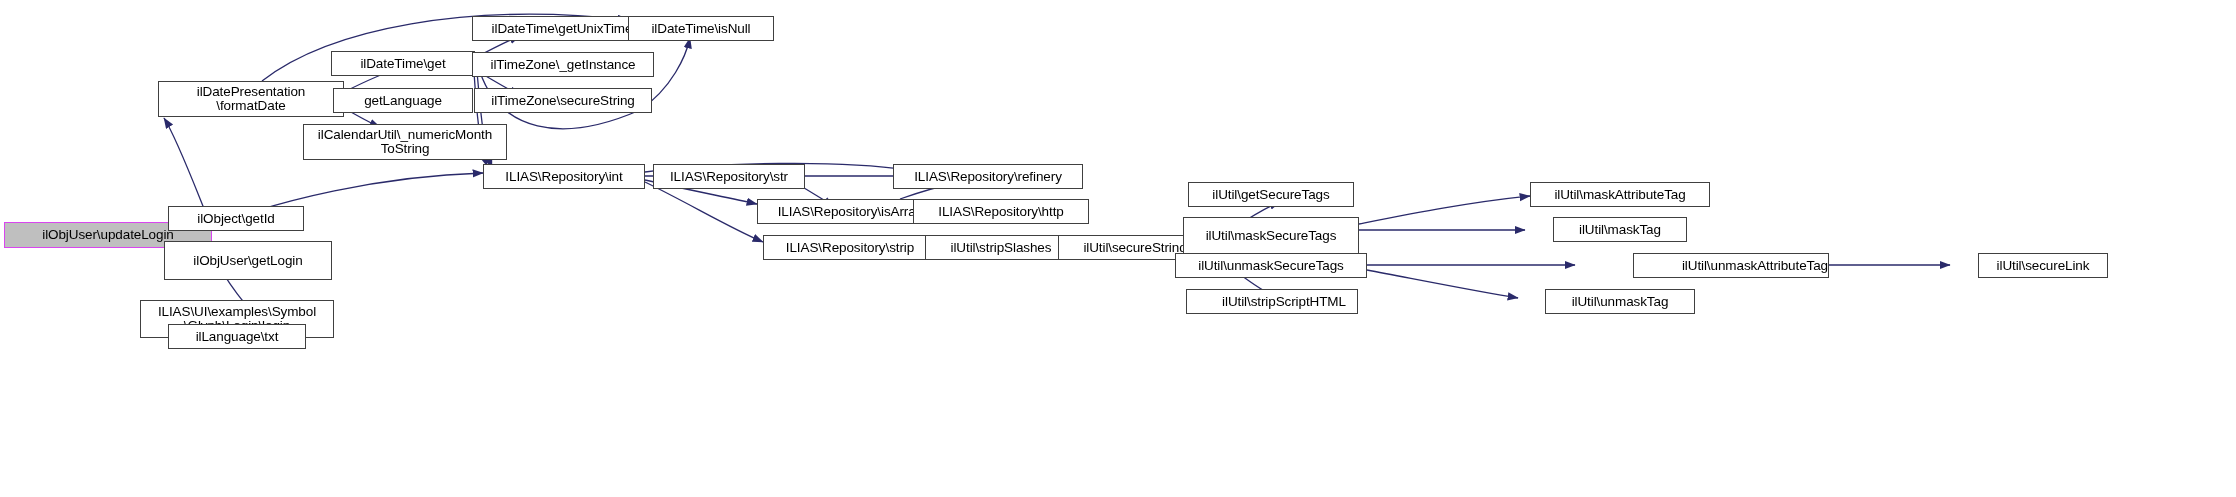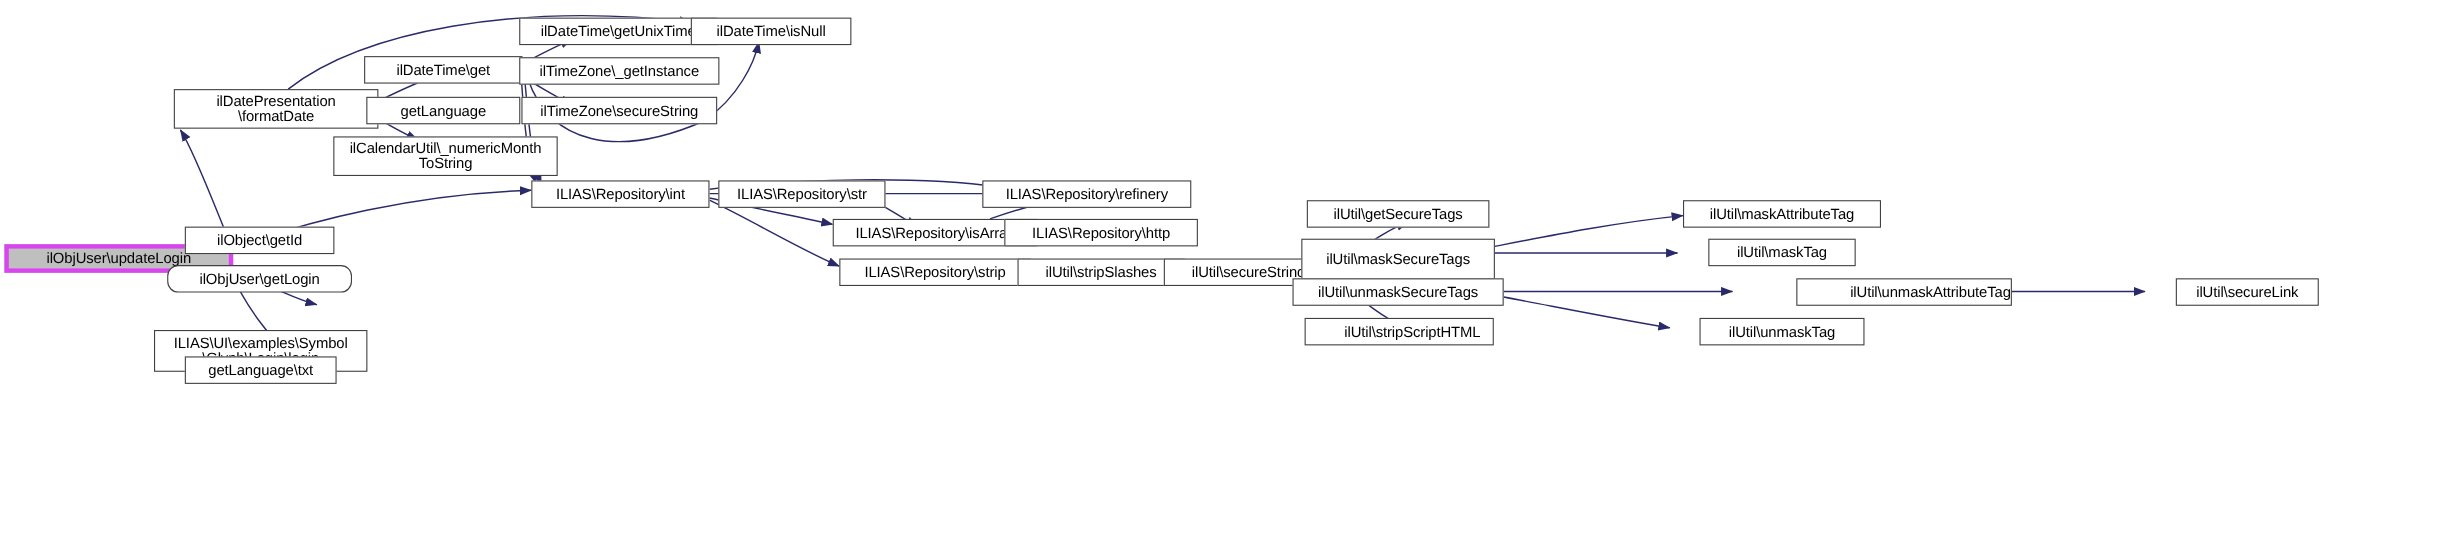--- a/index.html
+++ b/index.html
@@ -28,21 +28,21 @@
     display:flex;
     align-items:center;
     justify-content:center;
     text-align:center;
     white-space:pre-line;
     letter-spacing:-0.1px;
     z-index:2;
   }
   .node.root{
     background:#bfbfbf;
-    border:4px solid #d946ef;
+    border:1px solid #d946ef;
   }
 </style>
 </head>
 <body>
 
 <div id="canvas">
   <svg id="edges" xmlns="http://www.w3.org/2000/svg">
     <defs>
       <marker id="arrow" markerWidth="9" markerHeight="9" refX="8" refY="3.2" orient="auto" markerUnits="strokeWidth">
         <path d="M0,0 L0,6.4 L8.5,3.2 z" fill="#2a2a6a"></path>
@@ -85,24 +85,24 @@
         <path d="M 1367,265 C 1430,265 1510,265 1575,265" fill="none" stroke="#2a2a6a" stroke-width="1.3" marker-end="url(#arrow)"></path>
         <path d="M 1367,270 C 1420,280 1480,292 1518,298" fill="none" stroke="#2a2a6a" stroke-width="1.3" marker-end="url(#arrow)"></path>
         <path d="M 1829,265 C 1880,265 1930,265 1950,265" fill="none" stroke="#2a2a6a" stroke-width="1.3" marker-end="url(#arrow)"></path>
       </g>
   </svg>
   <div id="node-layer">
       <div class="node root" style="left: 4px; top: 222px; width: 208px; height: 26px;">ilObjUser\updateLogin</div>
       <div class="node" style="left: 158px; top: 81px; width: 186px; height: 36px;">ilDatePresentation
 \formatDate</div>
       <div class="node" style="left: 168px; top: 206px; width: 136px; height: 25px;">ilObject\getId</div>
-      <div class="node" style="left: 152px; top: 241px; width: 168px; height: 25px; border-radius: 10px;">ilObjUser\getLogin</div>
+      <div class="node" style="left: 164px; top: 241px; width: 168px; height: 39px;">ilObjUser\getLogin</div>
       <div class="node" style="left: 140px; top: 277px; width: 194px; height: 38px; margin-top: 23px;">ILIAS\UI\examples\Symbol
 \Glyph\Login\login</div>
-      <div class="node" style="left: 168px; top: 324px; width: 138px; height: 25px;">getLanguage\txt</div>
+      <div class="node" style="left: 168px; top: 324px; width: 138px; height: 25px;">ilLanguage\txt</div>
       <div class="node" style="left: 331px; top: 51px; width: 144px; height: 25px;">ilDateTime\get</div>
       <div class="node" style="left: 333px; top: 88px; width: 140px; height: 25px;">getLanguage</div>
       <div class="node" style="left: 303px; top: 124px; width: 204px; height: 36px;">ilCalendarUtil\_numericMonth
 ToString</div>
       <div class="node" style="left: 472px; top: 16px; width: 180px; height: 25px;">ilDateTime\getUnixTime</div>
       <div class="node" style="left: 472px; top: 52px; width: 182px; height: 25px;">ilTimeZone\_getInstance</div>
       <div class="node" style="left: 474px; top: 88px; width: 178px; height: 25px;">ilTimeZone\secureString</div>
       <div class="node" style="left: 628px; top: 16px; width: 146px; height: 25px;">ilDateTime\isNull</div>
       <div class="node" style="left: 483px; top: 164px; width: 162px; height: 25px;">ILIAS\Repository\int</div>
       <div class="node" style="left: 653px; top: 164px; width: 152px; height: 25px;">ILIAS\Repository\str</div>

